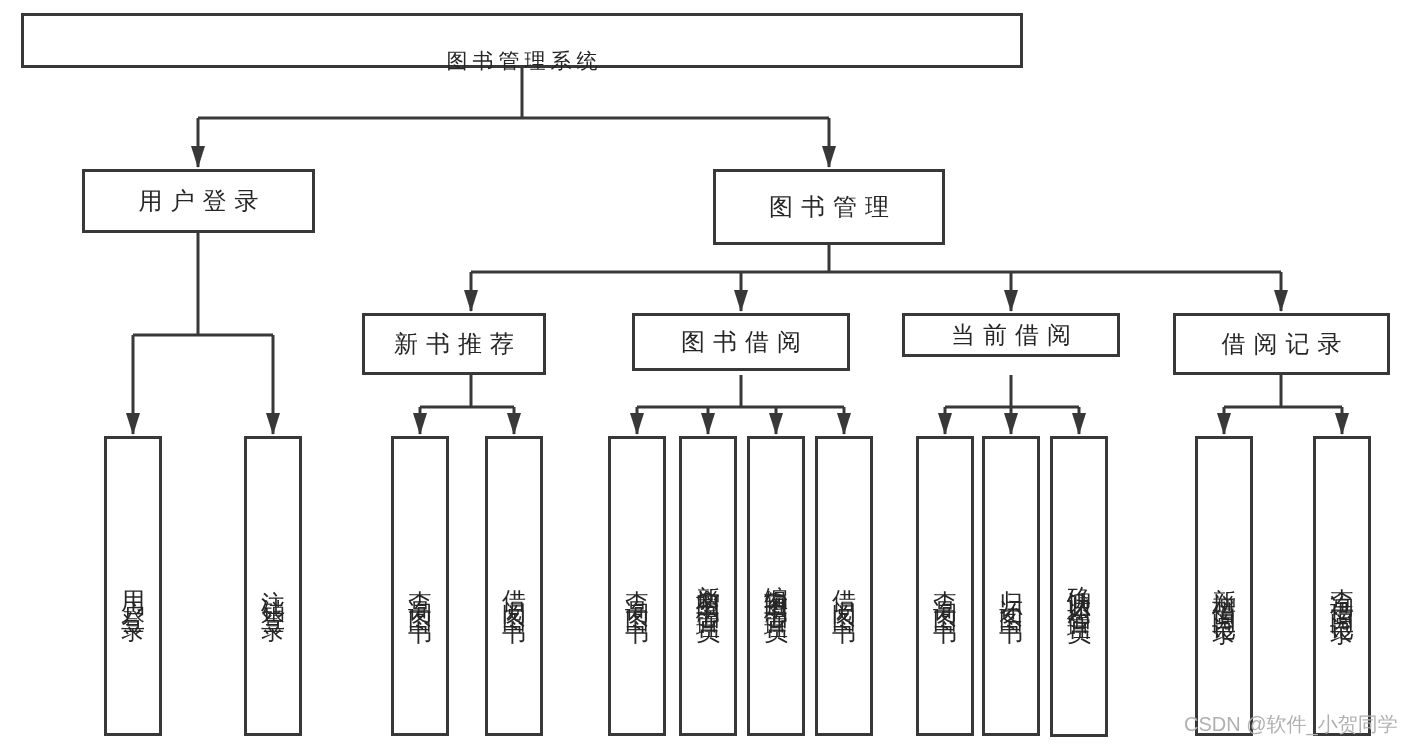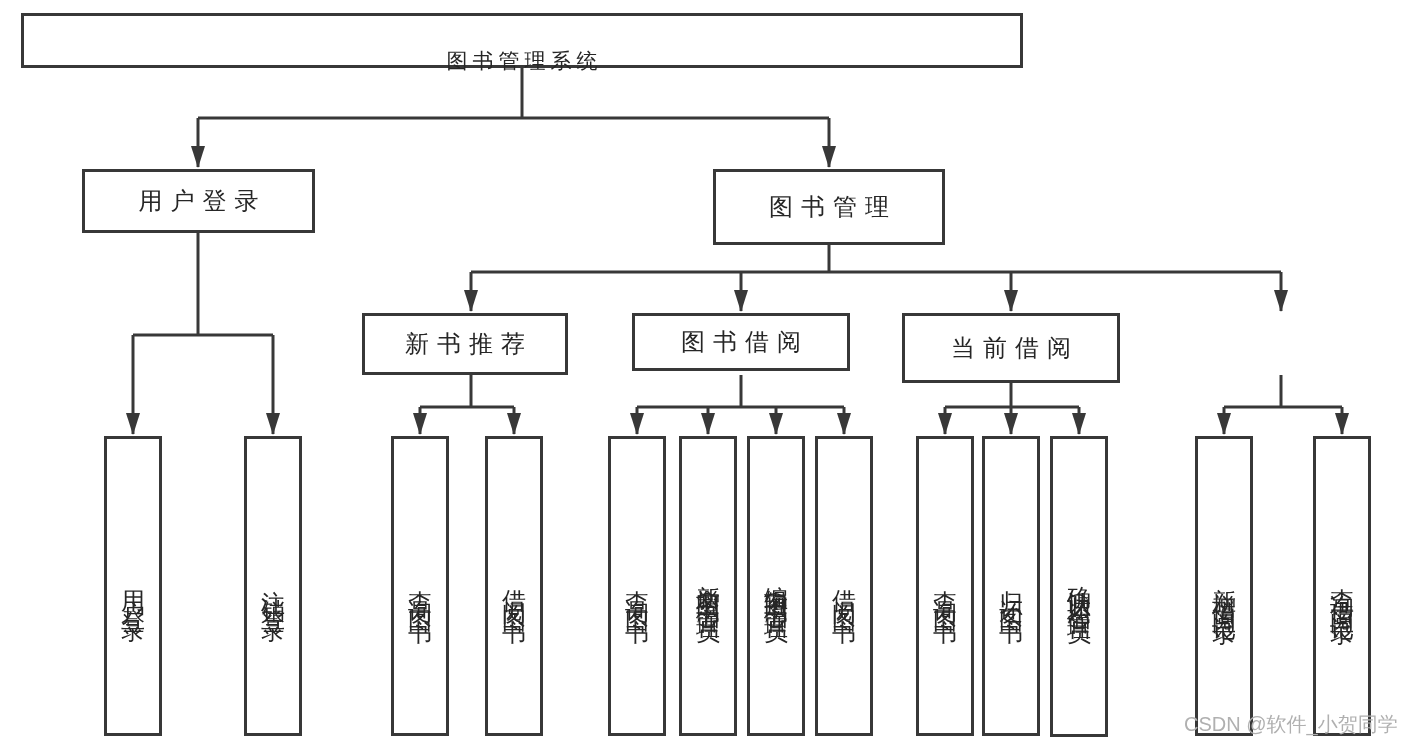--- a/index.html
+++ b/index.html
@@ -110,28 +110,31 @@
     <span class="hlabel">图书管理系统</span>
   </div>
 
   <div class="box" style="left:82px;top:169px;width:233px;height:64px">
     <span class="hlabel">用户登录</span>
   </div>
   <div class="box" style="left:713px;top:169px;width:232px;height:76px">
     <span class="hlabel">图书管理</span>
   </div>
 
-  <div class="box" style="left:362px;top:313px;width:206px;height:62px">
+  <div class="box" style="left:362px;top:313px;width:184px;height:62px">
     <span class="hlabel">新书推荐</span>
   </div>
   <div class="box" style="left:632px;top:313px;width:218px;height:58px">
     <span class="hlabel">图书借阅</span>
   </div>
-  <div class="box" style="left:902px;top:313px;width:218px;height:70px">
+  <div class="box" style="left:902px;top:313px;width:218px;height:44px">
     <span class="hlabel">当前借阅</span>
+  </div>
+  <div class="box" style="left:1173px;top:313px;width:217px;height:62px">
+    <span class="hlabel">借阅记录</span>
   </div>
 
   <div class="box" style="left:104px;top:436px;width:58px;height:300px">
     <span class="vlabel ls-wide">用户登录</span>
   </div>
   <div class="box" style="left:244px;top:436px;width:58px;height:300px">
     <span class="vlabel ls-wide">注销登录</span>
   </div>
 
   <div class="box" style="left:391px;top:436px;width:58px;height:300px">

